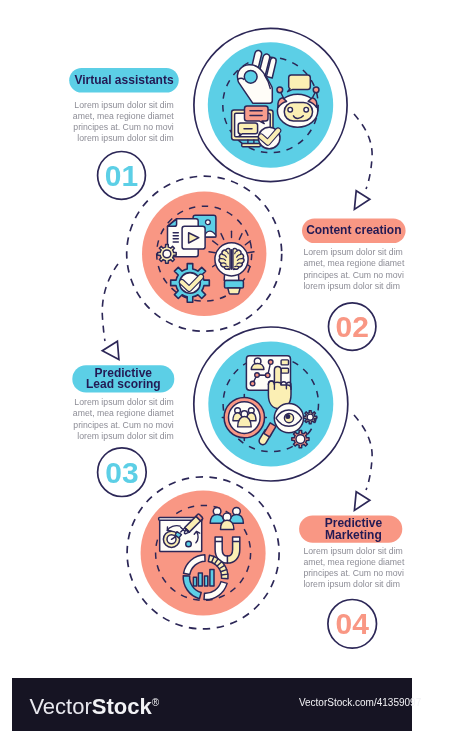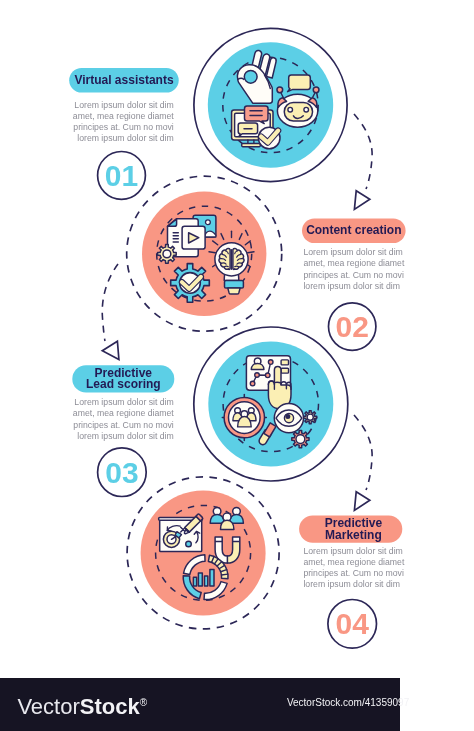--- a/index.html
+++ b/index.html
@@ -3,21 +3,21 @@
 <meta charset="utf-8">
 <title>Infographic</title>
 <style>
   html,body{margin:0;padding:0;background:#ffffff;}
   body{width:474px;height:731px;overflow:hidden;font-family:"Liberation Sans",sans-serif;}
   #stage{position:relative;width:474px;height:731px;background:#ffffff;border-radius:14px;}
   svg{display:block;position:absolute;left:0;top:0;}
   .ttl{font-family:"Liberation Sans",sans-serif;font-weight:bold;font-size:12px;fill:#231a54;}
   .num{font-family:"Liberation Sans",sans-serif;font-weight:bold;font-size:30px;}
   .body{font-family:"Liberation Sans",sans-serif;font-size:8.7px;fill:#8d8d96;}
-  #footerbar{position:absolute;left:0;top:678px;width:400px;height:53px;background:#161423;}
+  #footerbar{position:absolute;left:12px;top:678px;width:400px;height:53px;background:#161423;}
   #brand{position:absolute;left:17.4px;top:12.5px;font-size:22px;line-height:23px;color:#f2f2f5;letter-spacing:0px;}
   #brand .bl{font-weight:400;color:#e8e8ee;}
   #brand .bb{font-weight:700;}
   #brand .br{font-size:10px;vertical-align:super;font-weight:400;}
   #furl{position:absolute;left:286.9px;top:18.5px;font-size:10px;color:#f2f2f5;letter-spacing:0px;}
 </style>
 </head>
 <body>
 
 <div id="stage">

